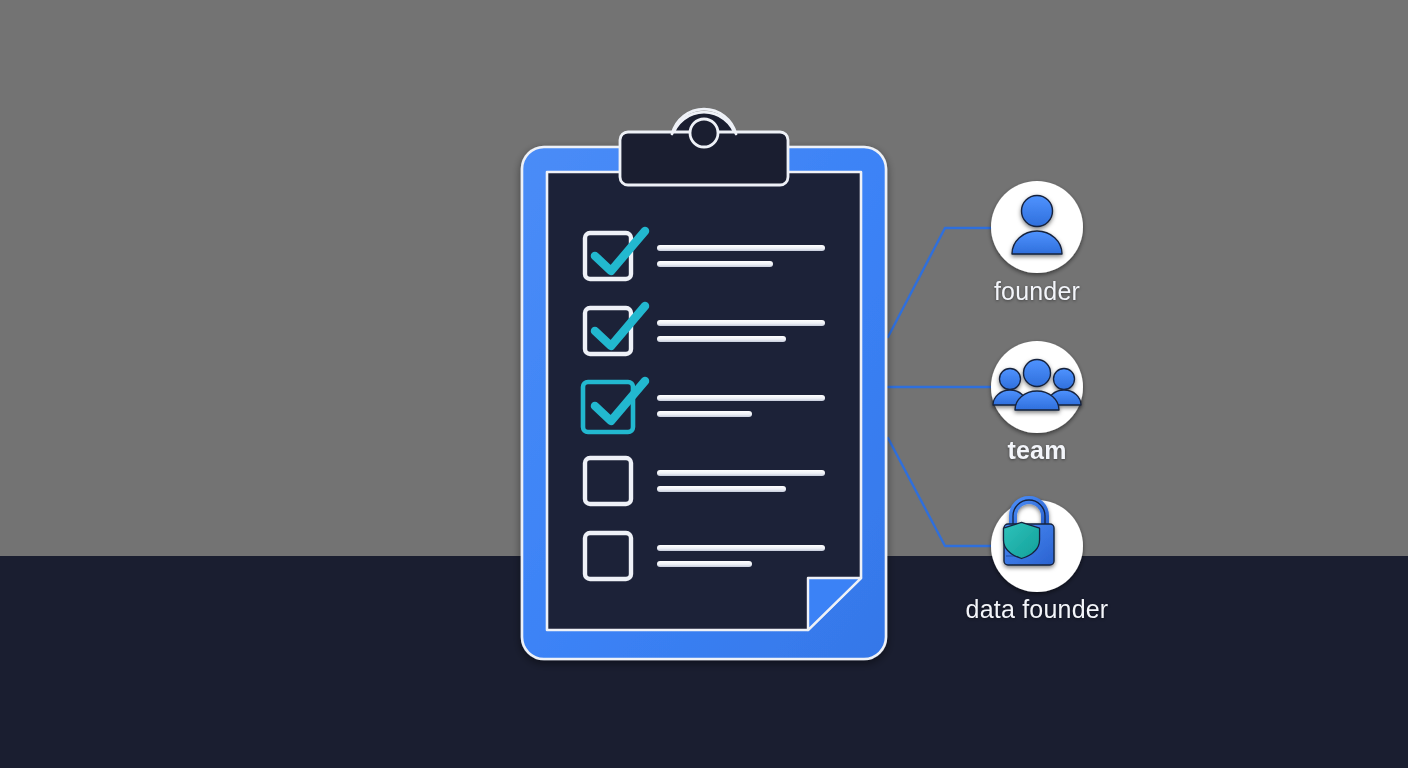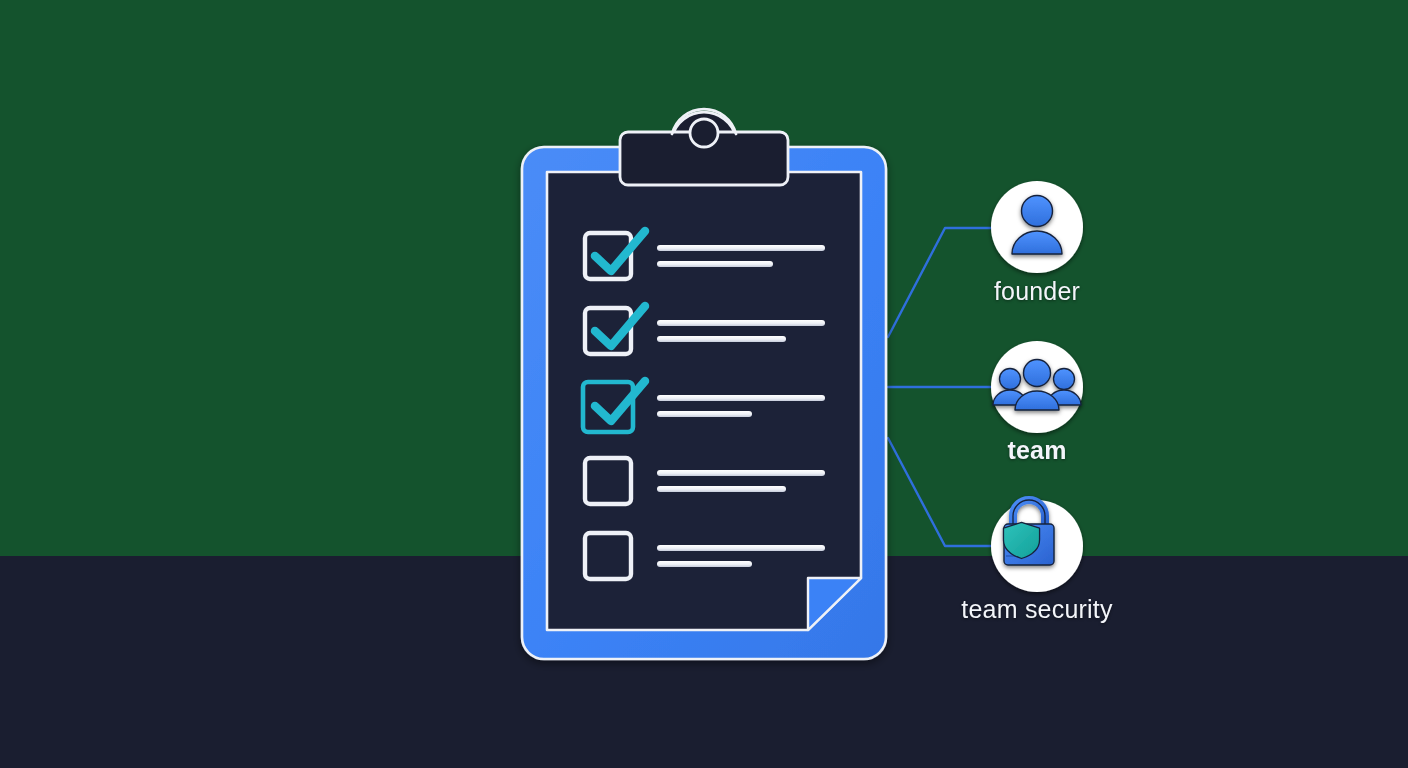--- a/index.html
+++ b/index.html
@@ -5,21 +5,21 @@
   * { margin:0; padding:0; box-sizing:border-box; }
   html, body {
     width:1408px; height:768px;
     background:#1a1e30;
     font-family:"Liberation Sans", sans-serif;
     overflow:hidden;
   }
   #stage {
     position:relative;
     width:1408px; height:556px;
-    background:#14532d;
+    background:#737373;
   }
   #scene { position:absolute; inset:0; }
 
   .node-label {
     position:absolute;
     color:#f3f5fa;
     font-size:25px;
     font-weight:400;
     letter-spacing:0.2px;
     text-align:center;
@@ -166,15 +166,15 @@
         </g>
 
         <path d="M1046,531 l22,7 v14 c0,12 -10,19 -22,23 c-12,-4 -22,-11 -22,-23 v-14 Z" transform="translate(8,5) scale(0.82) translate(190,100)" fill="url(#gradShieldTeal)" stroke="#16233d" stroke-width="1.6" stroke-linejoin="round"></path>
       </g>
     </g>
 
   </svg>
 
   <div class="node-label" style="left:1037px; top:277px;">founder</div>
   <div class="node-label" style="left:1037px; top:436px;font-weight:bold;">team</div>
-  <div class="node-label" style="left:1037px; top:595px;">team security</div>
+  <div class="node-label" style="left:1037px; top:595px;">data founder</div>
 
 </div>
 
 </body></html>

